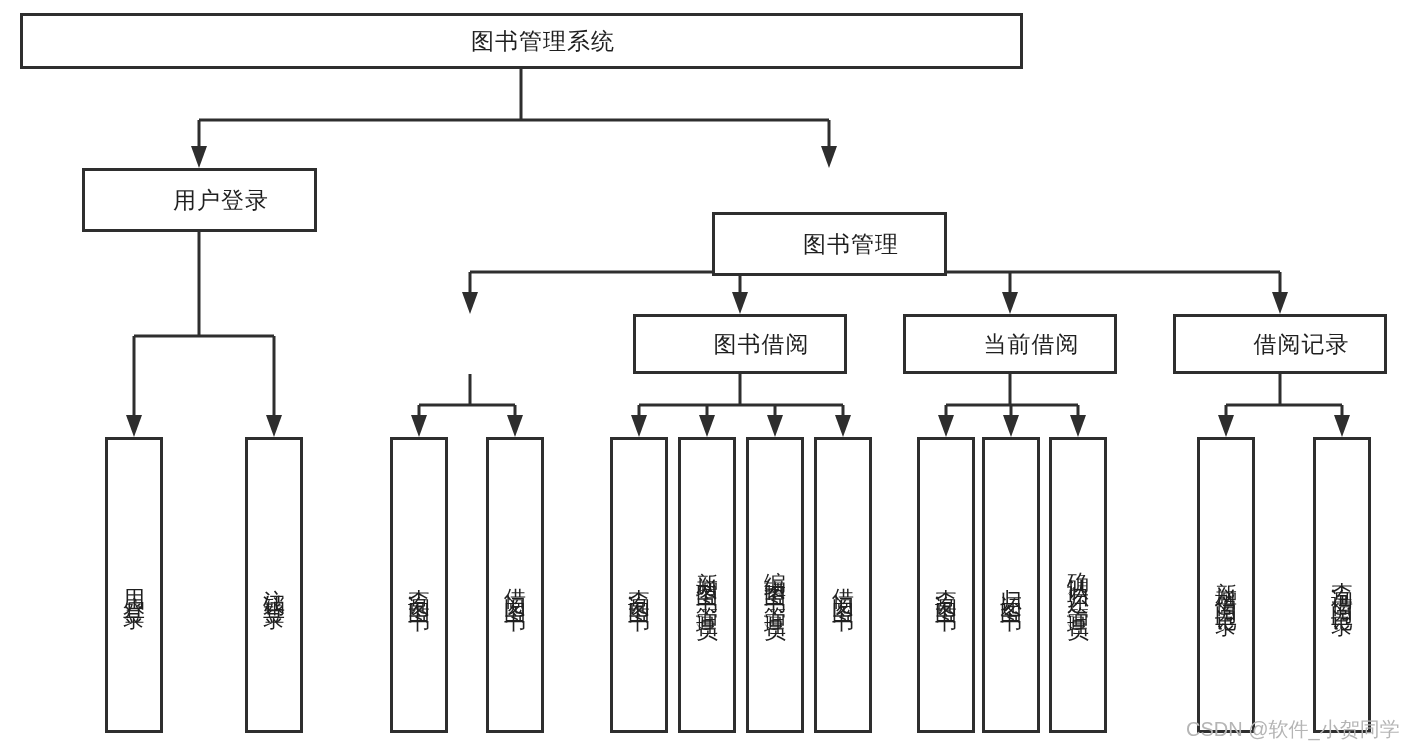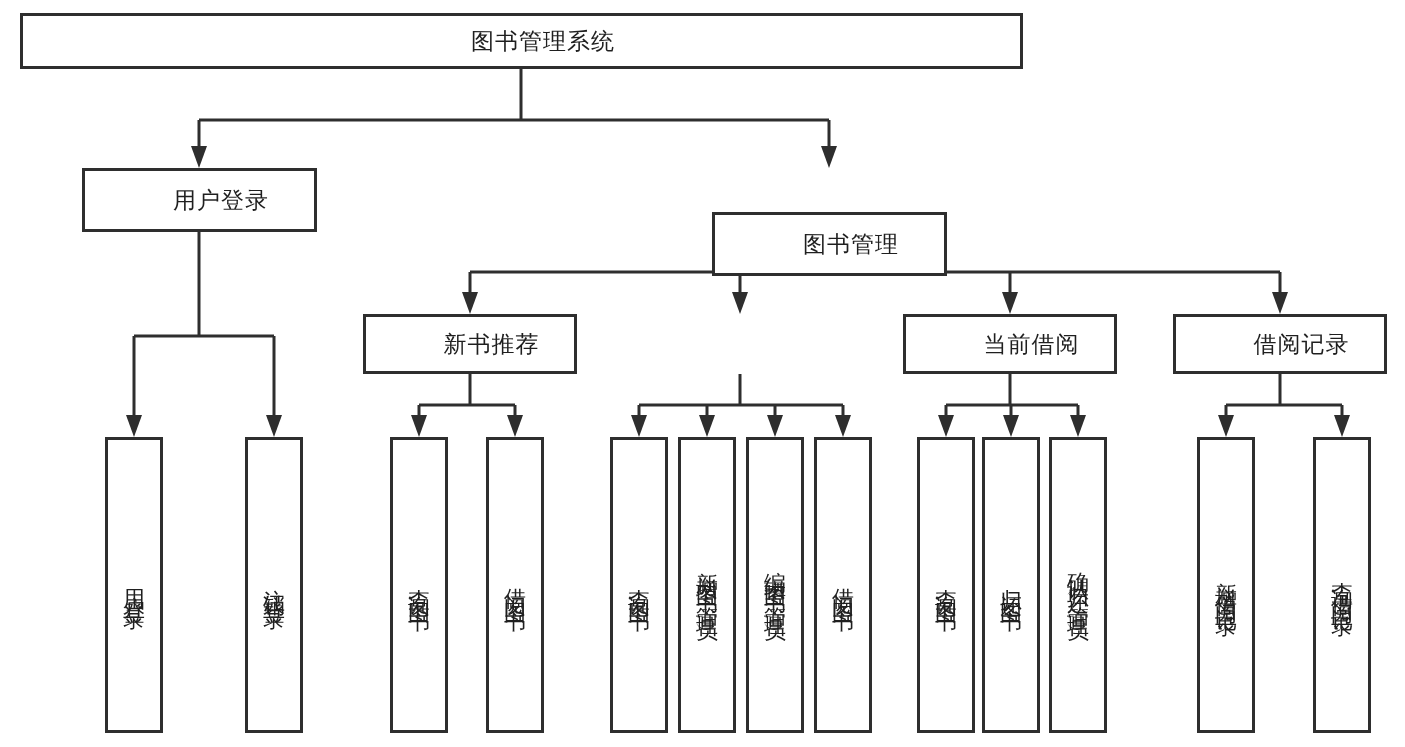--- a/index.html
+++ b/index.html
@@ -126,22 +126,22 @@
     <span>图书管理系统</span>
   </div>
 
   <div class="hbox" style="left:82px; top:168px; width:235px; height:64px;">
     <span>用户登录</span>
   </div>
   <div class="hbox" style="left:712px; top:168px; width:235px; height:64px;margin-top:44px;">
     <span>图书管理</span>
   </div>
 
-  <div class="hbox" style="left:363px; top:314px; width:214px; height:60px;">
-    <span>新书推荐</span>
+  <div class="hbox" style="left:633px; top:314px; width:214px; height:60px;">
+    <span>图书借阅</span>
   </div>
   <div class="hbox" style="left:903px; top:314px; width:214px; height:60px;">
     <span>当前借阅</span>
   </div>
   <div class="hbox" style="left:1173px; top:314px; width:214px; height:60px;">
     <span>借阅记录</span>
   </div>
 
   <div class="vbox" style="left:105px; top:437px;">
     <span class="vtext">用户登录</span>
@@ -180,14 +180,15 @@
     <span class="vtext">确认归还（管理员）</span>
   </div>
 
   <div class="vbox" style="left:1197px; top:437px;">
     <span class="vtext">新增借阅记录</span>
   </div>
   <div class="vbox" style="left:1313px; top:437px;">
     <span class="vtext">查询借阅记录</span>
   </div>
 
+  <div class="watermark">CSDN @软件_小贺同学</div>
 
 </div>
 
 </body></html>

